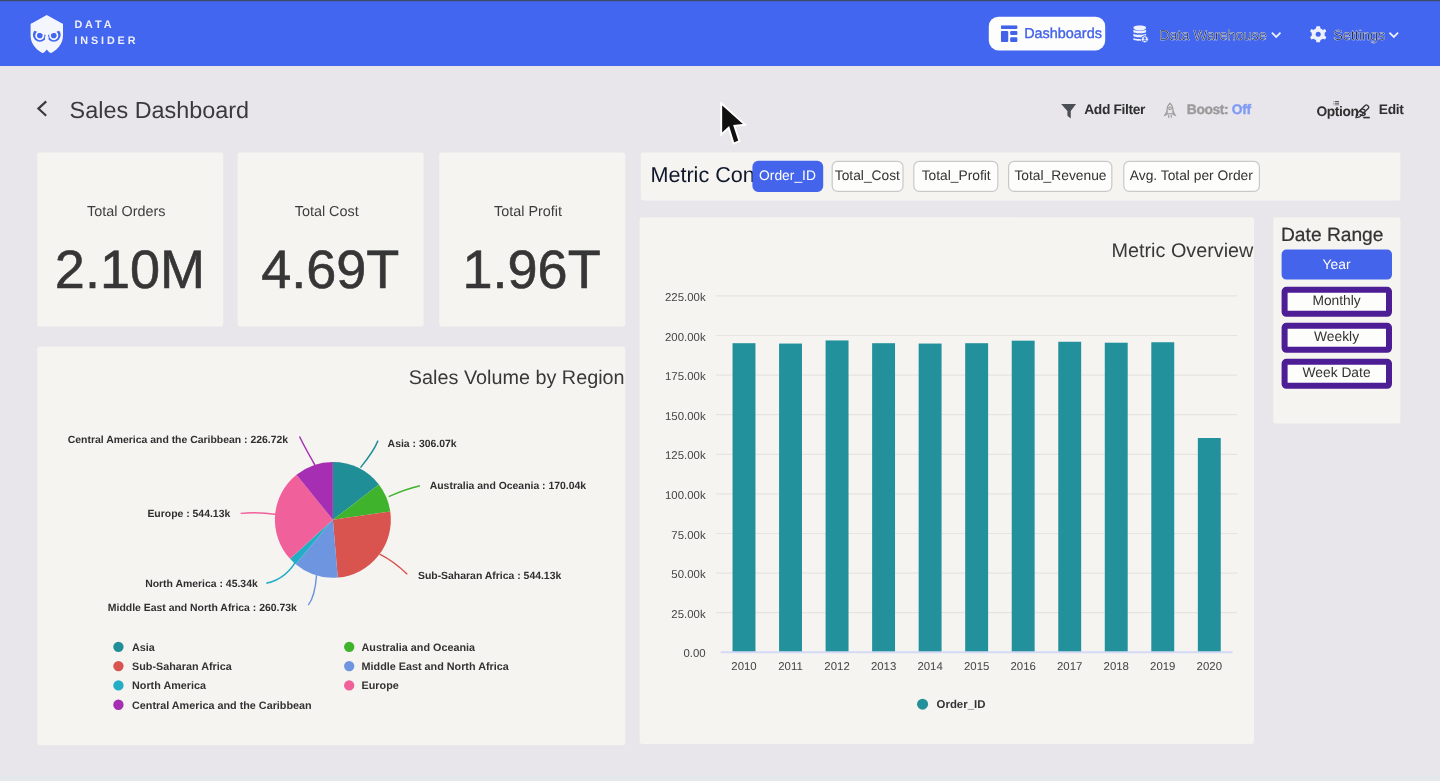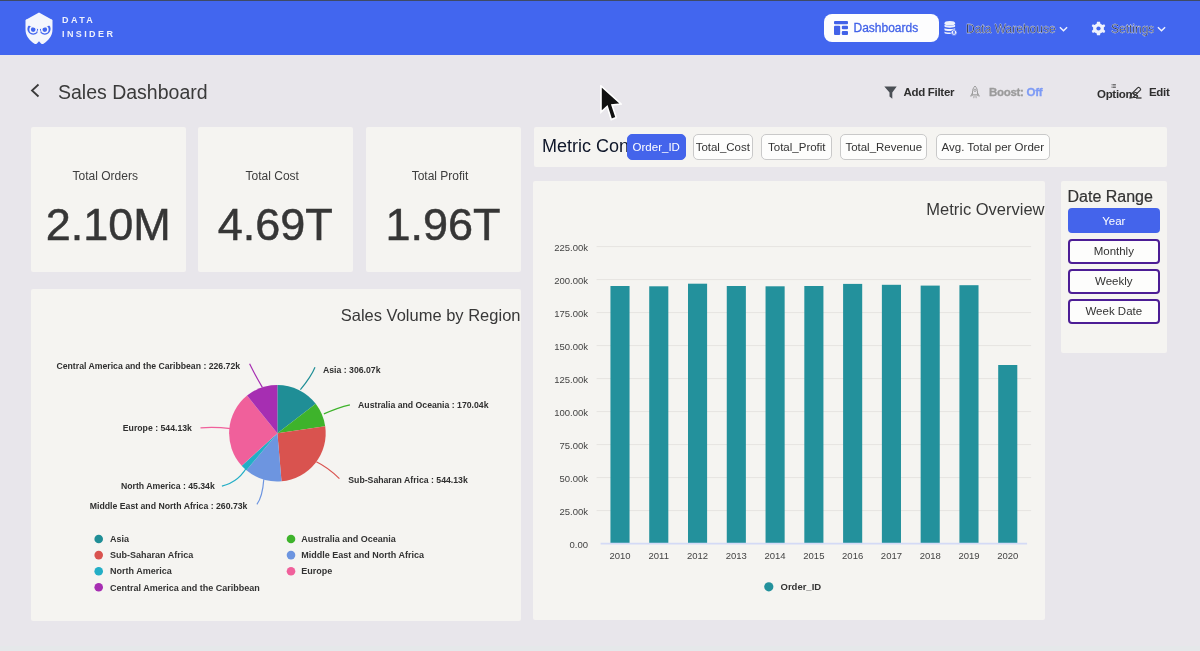--- a/index.html
+++ b/index.html
@@ -20,40 +20,40 @@
 .statlabel { position:absolute; width:100%; text-align:center; font-size:12px; color:#3d3d3d; top:42px; }
 .statnum { position:absolute; width:100%; text-align:center; font-size:45px; color:#363636; top:72px; -webkit-text-stroke:0.5px #363636; }
 .cardtitle { position:absolute; width:100%; text-align:right; font-size:16.5px; color:#383838; }
 
 #mcbar { position:absolute; left:534px; top:126.5px; width:633px; height:40px; background:#f5f4f1; border-radius:2px; }
 #mcbar .lbl { position:absolute; left:8px; top:0; height:40px; display:flex; align-items:center; font-size:18px; color:#0f172a; }
 .mcbtn { position:absolute; top:7px; height:26px; border:1px solid #c9c9c9; border-radius:5px; background:#fdfdfc; color:#333; font-size:11.5px; display:flex; align-items:center; justify-content:center; }
 .mcbtn.sel { background:#4464eb; border-color:#4464eb; color:#fff; }
 
 #daterange { position:absolute; left:1060.5px; top:180.5px; width:106.5px; height:172px; background:#f5f4f1; border-radius:2px; }
-.drbtn { position:absolute; left:7px; width:92.6px; height:25.2px; border:2px solid #4c1d95; border-radius:4px; background:#fdfdfc; color:#333; font-size:11.5px; display:flex; align-items:center; justify-content:center; }
+.drbtn { position:absolute; left:7px; width:92.6px; height:25.2px; border:5px solid #4c1d95; border-radius:4px; background:#fdfdfc; color:#333; font-size:11.5px; display:flex; align-items:center; justify-content:center; }
 .drbtn.sel { background:#4464eb; border-color:#4464eb; color:#fff; }
 svg text { font-family:"Liberation Sans", sans-serif; }
 </style>
 </head>
 <body>
 <div id="page">
 
   <div id="nav">
     <svg class="abs" style="left:24px;top:11px" width="30" height="33" viewBox="0 0 30 33">
       <path d="M15 0.5 L28.5 8 L28.5 17.5 C28.5 24 24.5 28.5 19.5 31.8 C18 32.8 16.5 31 15 29.2 C13.5 31 12 32.8 10.5 31.8 C5.5 28.5 1.5 24 1.5 17.5 L1.5 8 Z" fill="#f4f6fd"></path>
       <circle cx="9.2" cy="17" r="5.8" fill="#4266ef"></circle>
       <circle cx="20.8" cy="17" r="5.8" fill="#4266ef"></circle>
       <circle cx="9.2" cy="17.6" r="3.1" fill="none" stroke="#f4f6fd" stroke-width="1.5"></circle>
       <circle cx="20.8" cy="17.6" r="3.1" fill="none" stroke="#f4f6fd" stroke-width="1.5"></circle>
       <path d="M2 12.5 L15 17.6 L28 12.5 L28 7.5 L15 11 L2 7.5 Z" fill="#f4f6fd"></path>
       <path d="M15 14.5 L16.6 19.5 L15 25 L13.4 19.5 Z" fill="#f4f6fd"></path>
     </svg>
     <div id="logo-text">DATA<br>INSIDER</div>
-    <div class="navbtn" style="left:823.5px; width:115px;">
+    <div class="navbtn" style="left:823.5px; width:97px;">
       <svg style="margin-left:10px" width="14" height="14" viewBox="0 0 14 14">
         <rect x="0" y="0" width="14" height="3.2" rx="1" fill="#4262e8"></rect>
         <rect x="0" y="4.8" width="6.2" height="9.2" rx="1" fill="#4262e8"></rect>
         <rect x="7.8" y="4.8" width="6.2" height="3.4" rx="1" fill="#4262e8"></rect>
         <rect x="7.8" y="10" width="6.2" height="4" rx="1" fill="#4262e8"></rect>
       </svg>
       <span style="margin-left:6px">Dashboards</span>
     </div>
     <div class="navitem" style="left:944px;">
       <svg width="13" height="15" viewBox="0 0 13 15" style="margin-right:9px">

